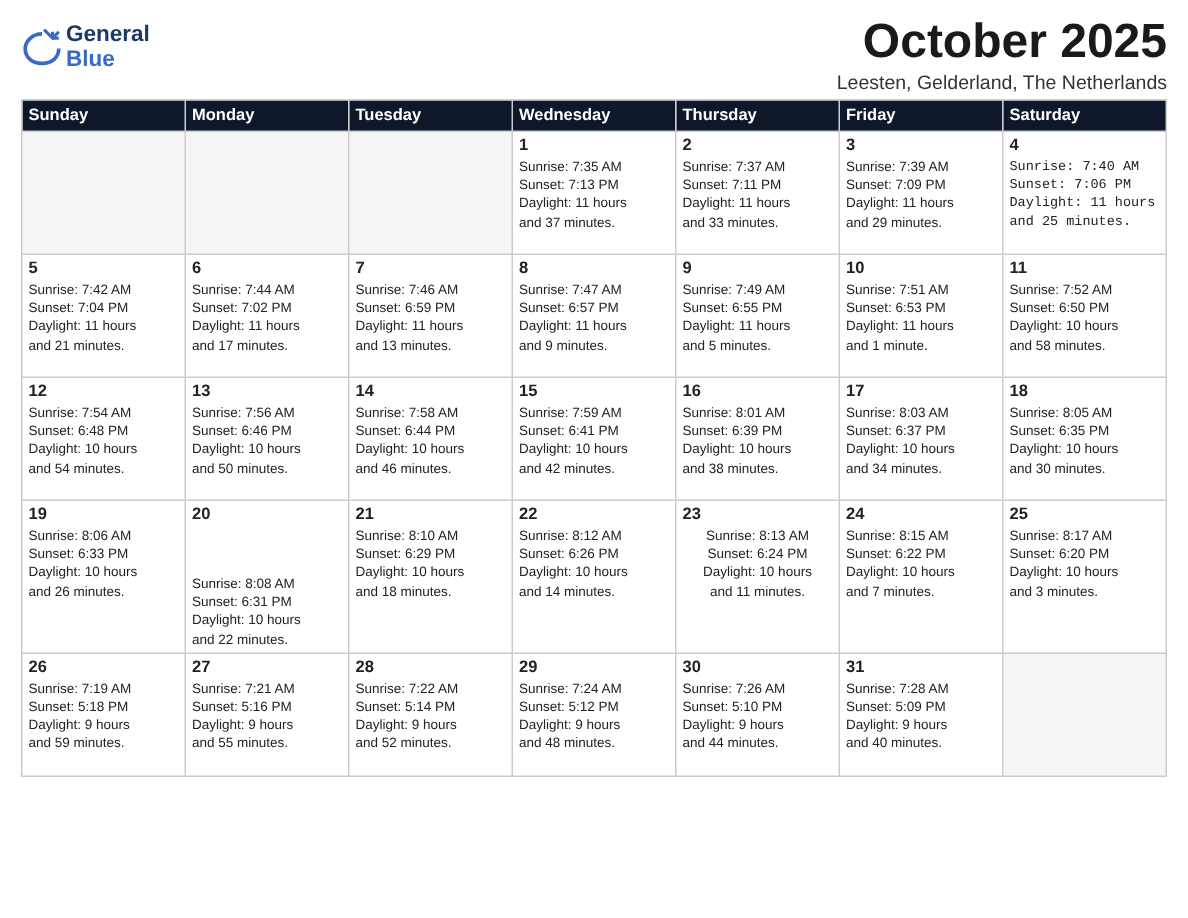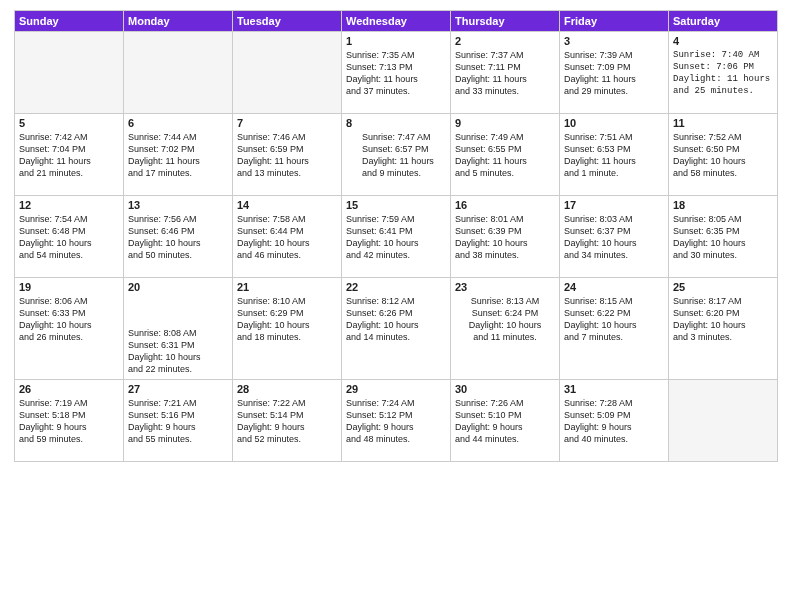--- a/index.html
+++ b/index.html
@@ -43,21 +43,21 @@
       font-size: 13px;
       color: #333;
       margin-top: 2px;
     }
     table {
       width: 100%;
       border-collapse: collapse;
       table-layout: fixed;
     }
     th {
-      background-color: #6d28d9;
+      background-color: #0f172a;
       color: #fff;
       font-size: 11px;
       font-weight: bold;
       padding: 4px 4px;
       text-align: left;
       border: 1px solid #ccc;
     }
     td {
       vertical-align: top;
       border: 1px solid #ccc;
@@ -82,20 +82,39 @@
       color: #222;
     }
     tr:nth-child(even) td:not(.empty) {
       background: #fff;
     }
   </style>
 </head>
 <body>
 
 <div class="container">
+  <div class="header-area">
+    <div class="logo">
+      <svg class="logo-icon" viewBox="0 0 40 40">
+        <rect x="0" y="0" width="40" height="40" fill="white"></rect>
+        <path d="M20 8 C10 8 4 16 4 22 C4 30 10 36 20 36 C30 36 36 30 36 22" fill="none" stroke="#3a6bc4" stroke-width="3.5"></path>
+        <path d="M22 4 L30 12 L36 6" fill="none" stroke="#3a6bc4" stroke-width="3"></path>
+        <path d="M30 12 L36 12" fill="none" stroke="#3a6bc4" stroke-width="3"></path>
+        <path d="M30 12 L30 6" fill="none" stroke="#3a6bc4" stroke-width="3"></path>
+      </svg>
+      <div>
+        <div style="font-size:15px;font-weight:bold;color:#1a3a6b;">General</div>
+        <div style="font-size:15px;font-weight:bold;color:#3a6bc4;">Blue</div>
+      </div>
+    </div>
+    <div class="title-area">
+      <div class="month-title">October 2025</div>
+      <div class="subtitle">Leesten, Gelderland, The Netherlands</div>
+    </div>
+  </div>
 
   <table>
     <thead>
       <tr>
         <th>Sunday</th>
         <th>Monday</th>
         <th>Tuesday</th>
         <th>Wednesday</th>
         <th>Thursday</th>
         <th>Friday</th>
@@ -153,21 +172,21 @@
           </td>
           <td>
             <span class="day-num">7</span>
             <div class="day-info" style="white-space: pre-line;">Sunrise: 7:46 AM
 Sunset: 6:59 PM
 Daylight: 11 hours
 and 13 minutes.</div>
           </td>
           <td>
             <span class="day-num">8</span>
-            <div class="day-info" style="white-space: pre-line; margin-left: 16px;">Sunrise: 7:47 AM
+            <div class="day-info" style="white-space: pre-line;">Sunrise: 7:47 AM
 Sunset: 6:57 PM
 Daylight: 11 hours
 and 9 minutes.</div>
           </td>
           <td>
             <span class="day-num">9</span>
             <div class="day-info" style="white-space: pre-line;">Sunrise: 7:49 AM
 Sunset: 6:55 PM
 Daylight: 11 hours
 and 5 minutes.</div>

